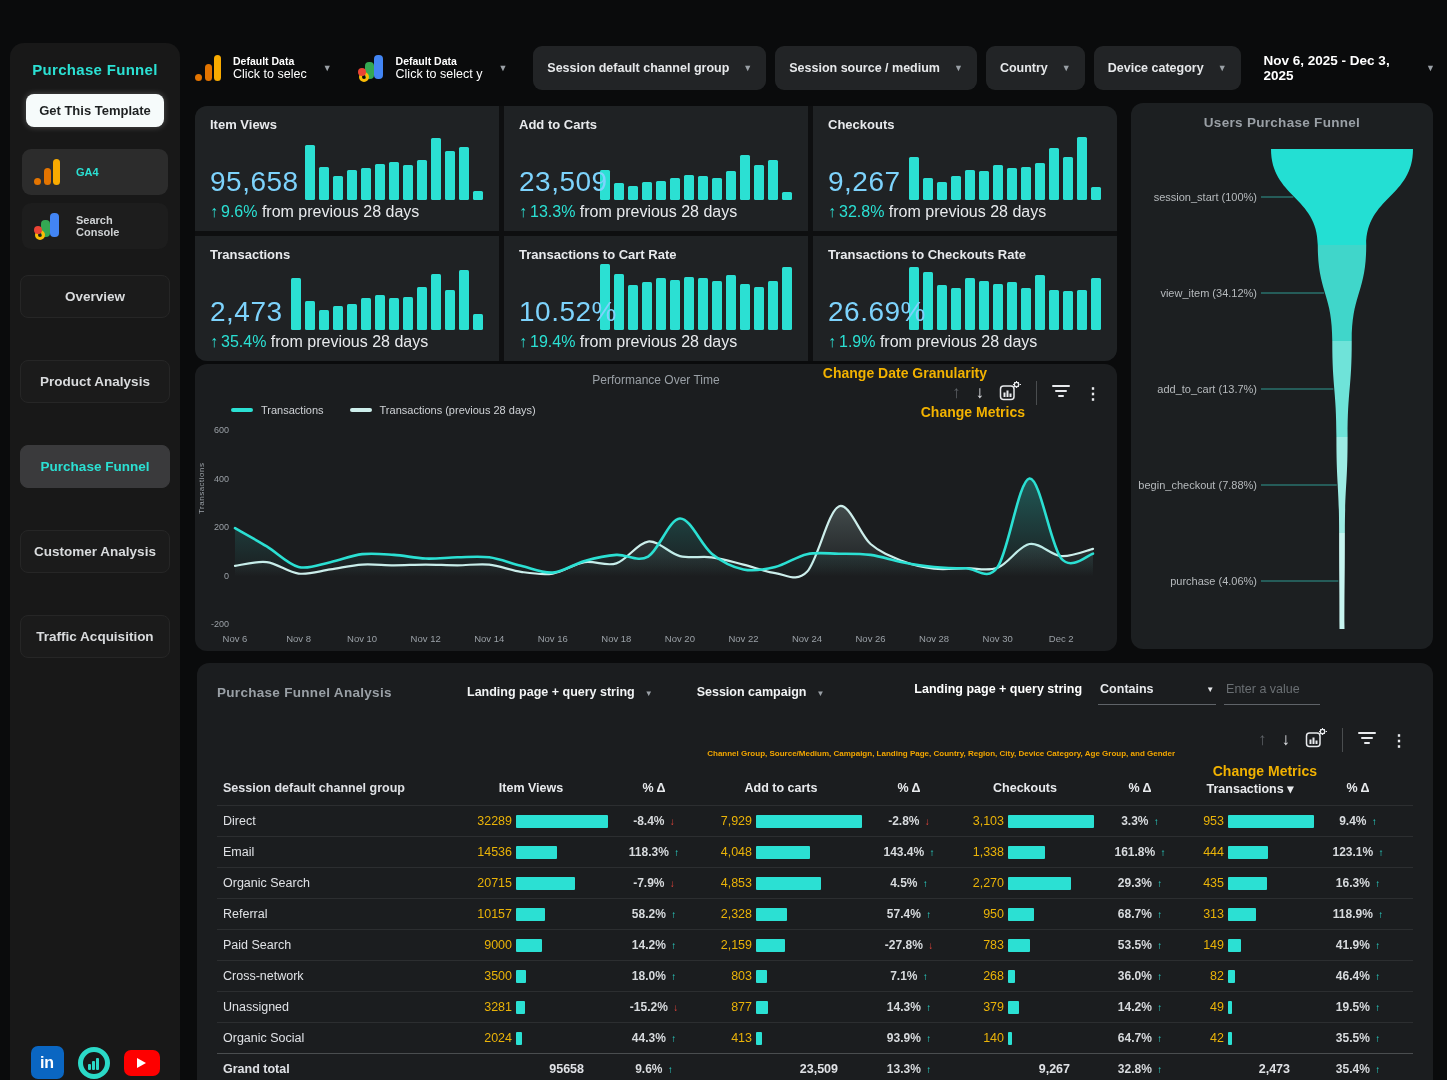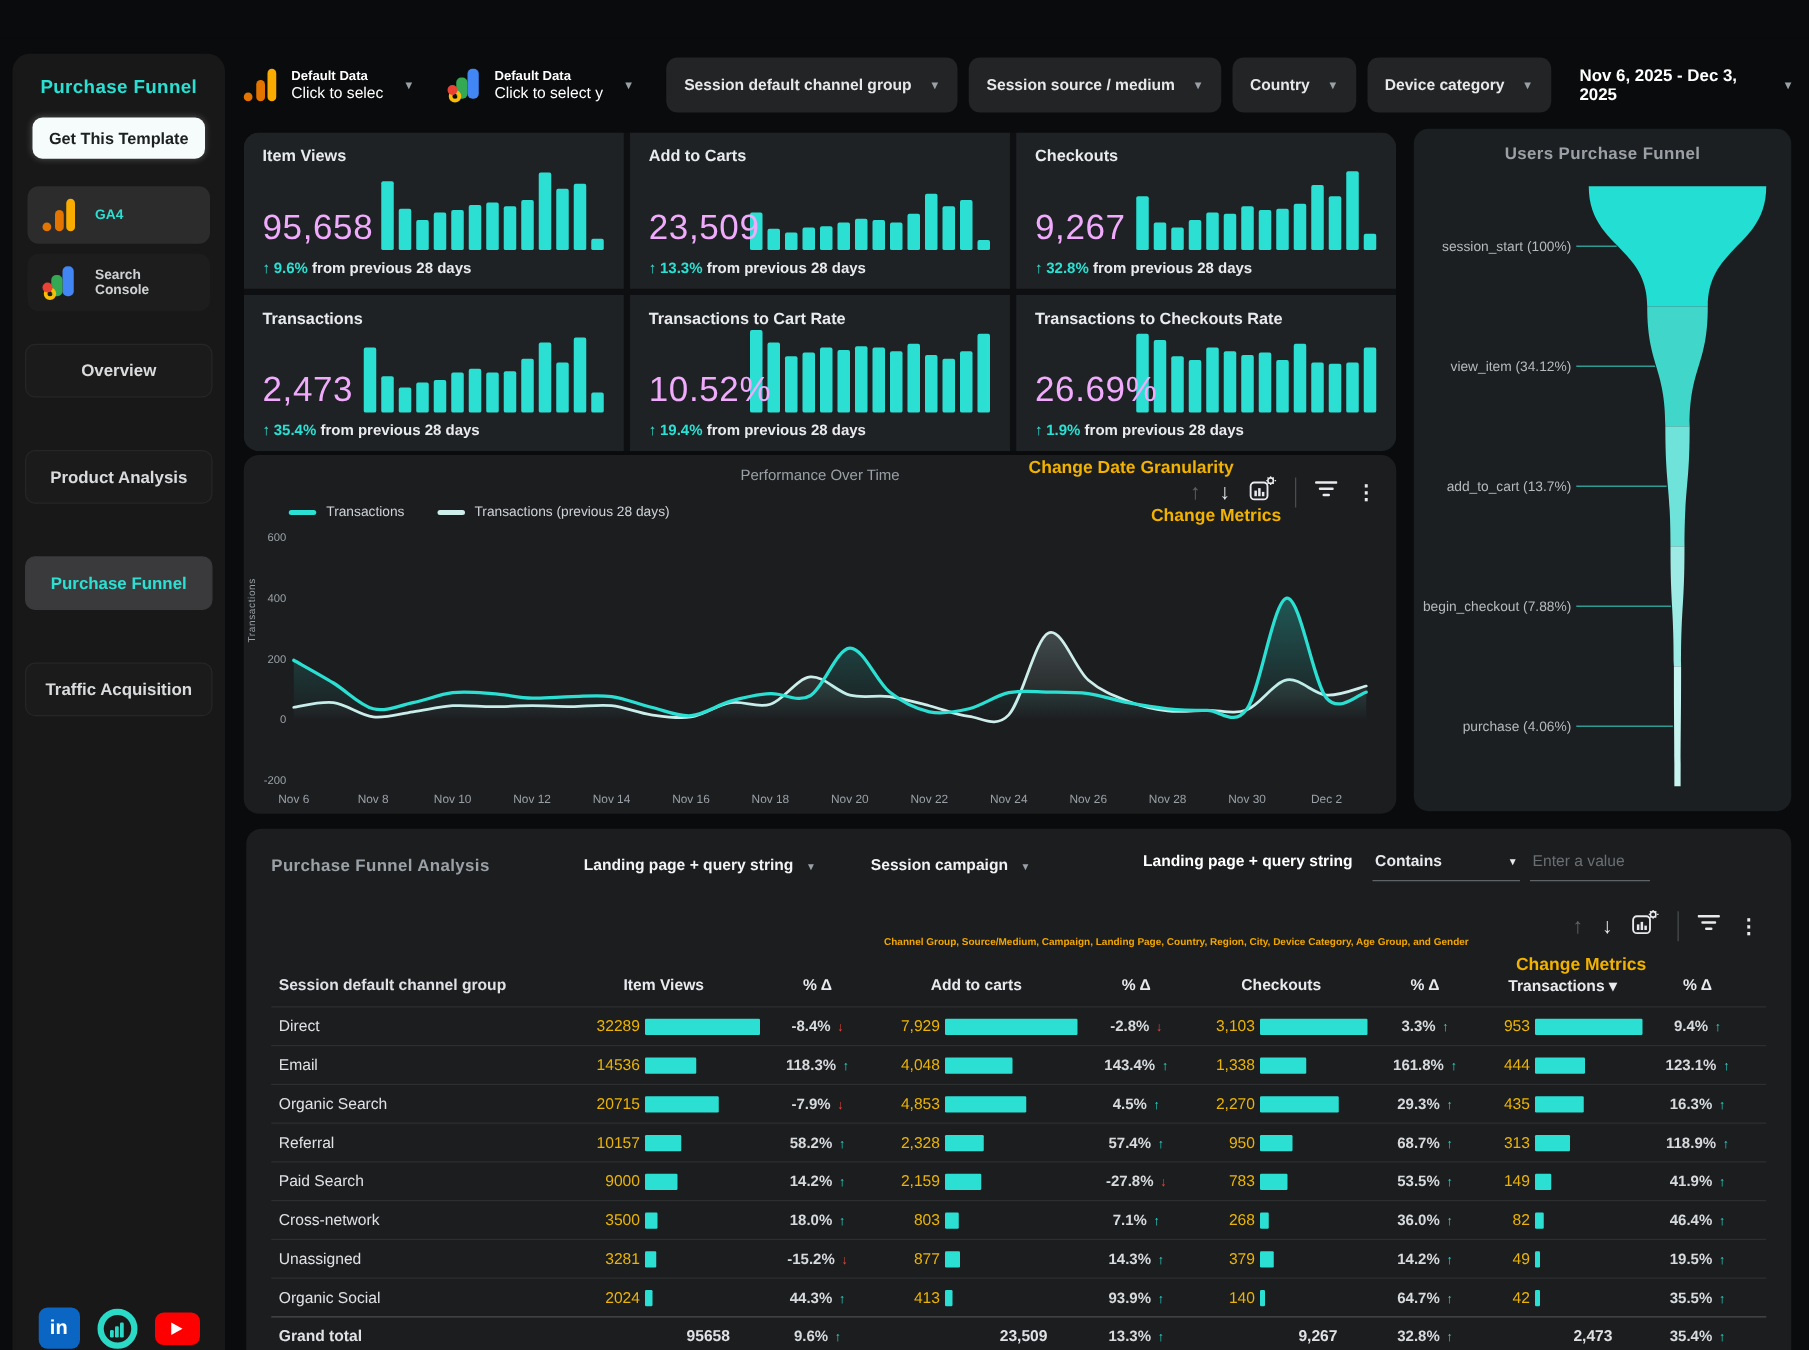--- a/index.html
+++ b/index.html
@@ -51,22 +51,22 @@
 
   
   .panel { position:absolute; background:#1b1e20; border-radius:12px; }
 
   
   #kpi-grid { left:195px; top:75px; width:922px; height:255px; display:grid; grid-template-columns:1fr 1fr 1fr; grid-template-rows:1fr 1fr; gap:5px; background:#0e0f10; overflow:hidden; }
   .kpi { position:relative; background:#1f2224; padding:11px 15px; }
   .kpi-title { font-size:13px; font-weight:bold; color:#e8eaed; }
   .kpi-spark { position:absolute; right:16px; top:22px; height:72px; display:flex; align-items:flex-end; gap:4px; }
   .kpi-spark i { width:10px; background:#2be0d3; border-radius:1.5px; }
-  .kpi-value { position:absolute; left:15px; bottom:33px; font-size:28px; color:#f0abfc; letter-spacing:.5px; }
-  .kpi-delta { position:absolute; left:15px; bottom:10px; font-size:12px; font-weight:bold; color:#e8eaed; }
+  .kpi-value { position:absolute; left:15px; bottom:33px; font-size:28px; color:#7dd3fc; letter-spacing:.5px; }
+  .kpi-delta { position:absolute; left:15px; bottom:10px; font-size:16px; font-weight:normal; color:#e8eaed; }
   .kpi-delta .arrow { color:#2be0d3; margin-right:3px; }
   .kpi-delta .pct { color:#2be0d3; }
 
   
   #perf-panel { left:195px; top:333px; width:922px; height:287px; background:#1b1d1f; }
   .perf-title { text-align:center; font-size:12px; color:#9aa0a6; padding-top:9px; }
   .perf-legend { position:absolute; left:36px; top:40px; display:flex; gap:26px; align-items:center; }
   .leg-item { display:flex; align-items:center; gap:8px; font-size:11px; color:#cfd2d6; }
   .leg-swatch { width:22px; height:3.5px; border-radius:2px; }
   .ylab { position:absolute; left:2px; top:150px; transform:rotate(-90deg); transform-origin:left top; font-size:8px; color:#9aa0a6; letter-spacing:.5px; }
@@ -141,20 +141,21 @@
             <span class="b4"></span>
             <span class="b3"></span>
           </span>
           <span class="sb-src-label">Search Console</span>
         </div>
       </div>
     <div class="sb-nav" id="sb-nav">
         <div class="sb-item">Overview</div>
         <div class="sb-item">Product Analysis</div>
         <div class="sb-item active">Purchase Funnel</div>
+        <div class="sb-item">Customer Analysis</div>
         <div class="sb-item">Traffic Acquisition</div>
       </div>
     <div class="sb-social">
       <span class="ic-li">in</span>
       <span class="ic-brand">
           <i style="left:5px;height:6px;"></i>
           <i style="left:9px;height:9px;"></i>
           <i style="left:13px;height:12px;"></i>
         </span>
       <span class="ic-yt">

